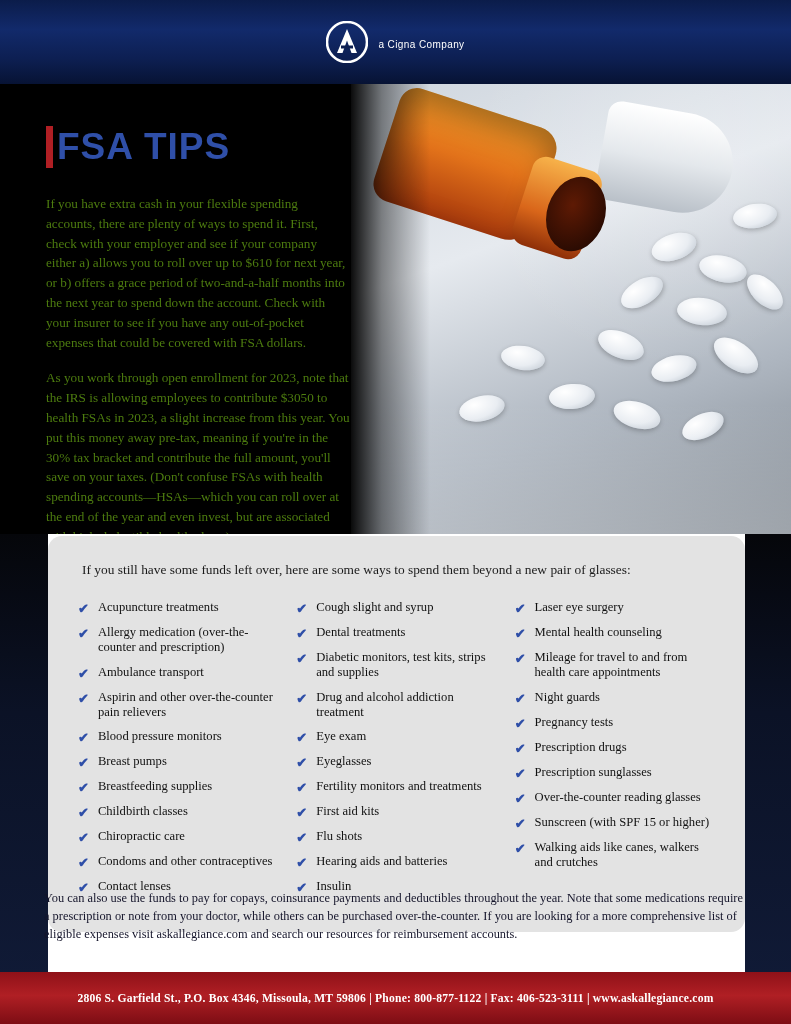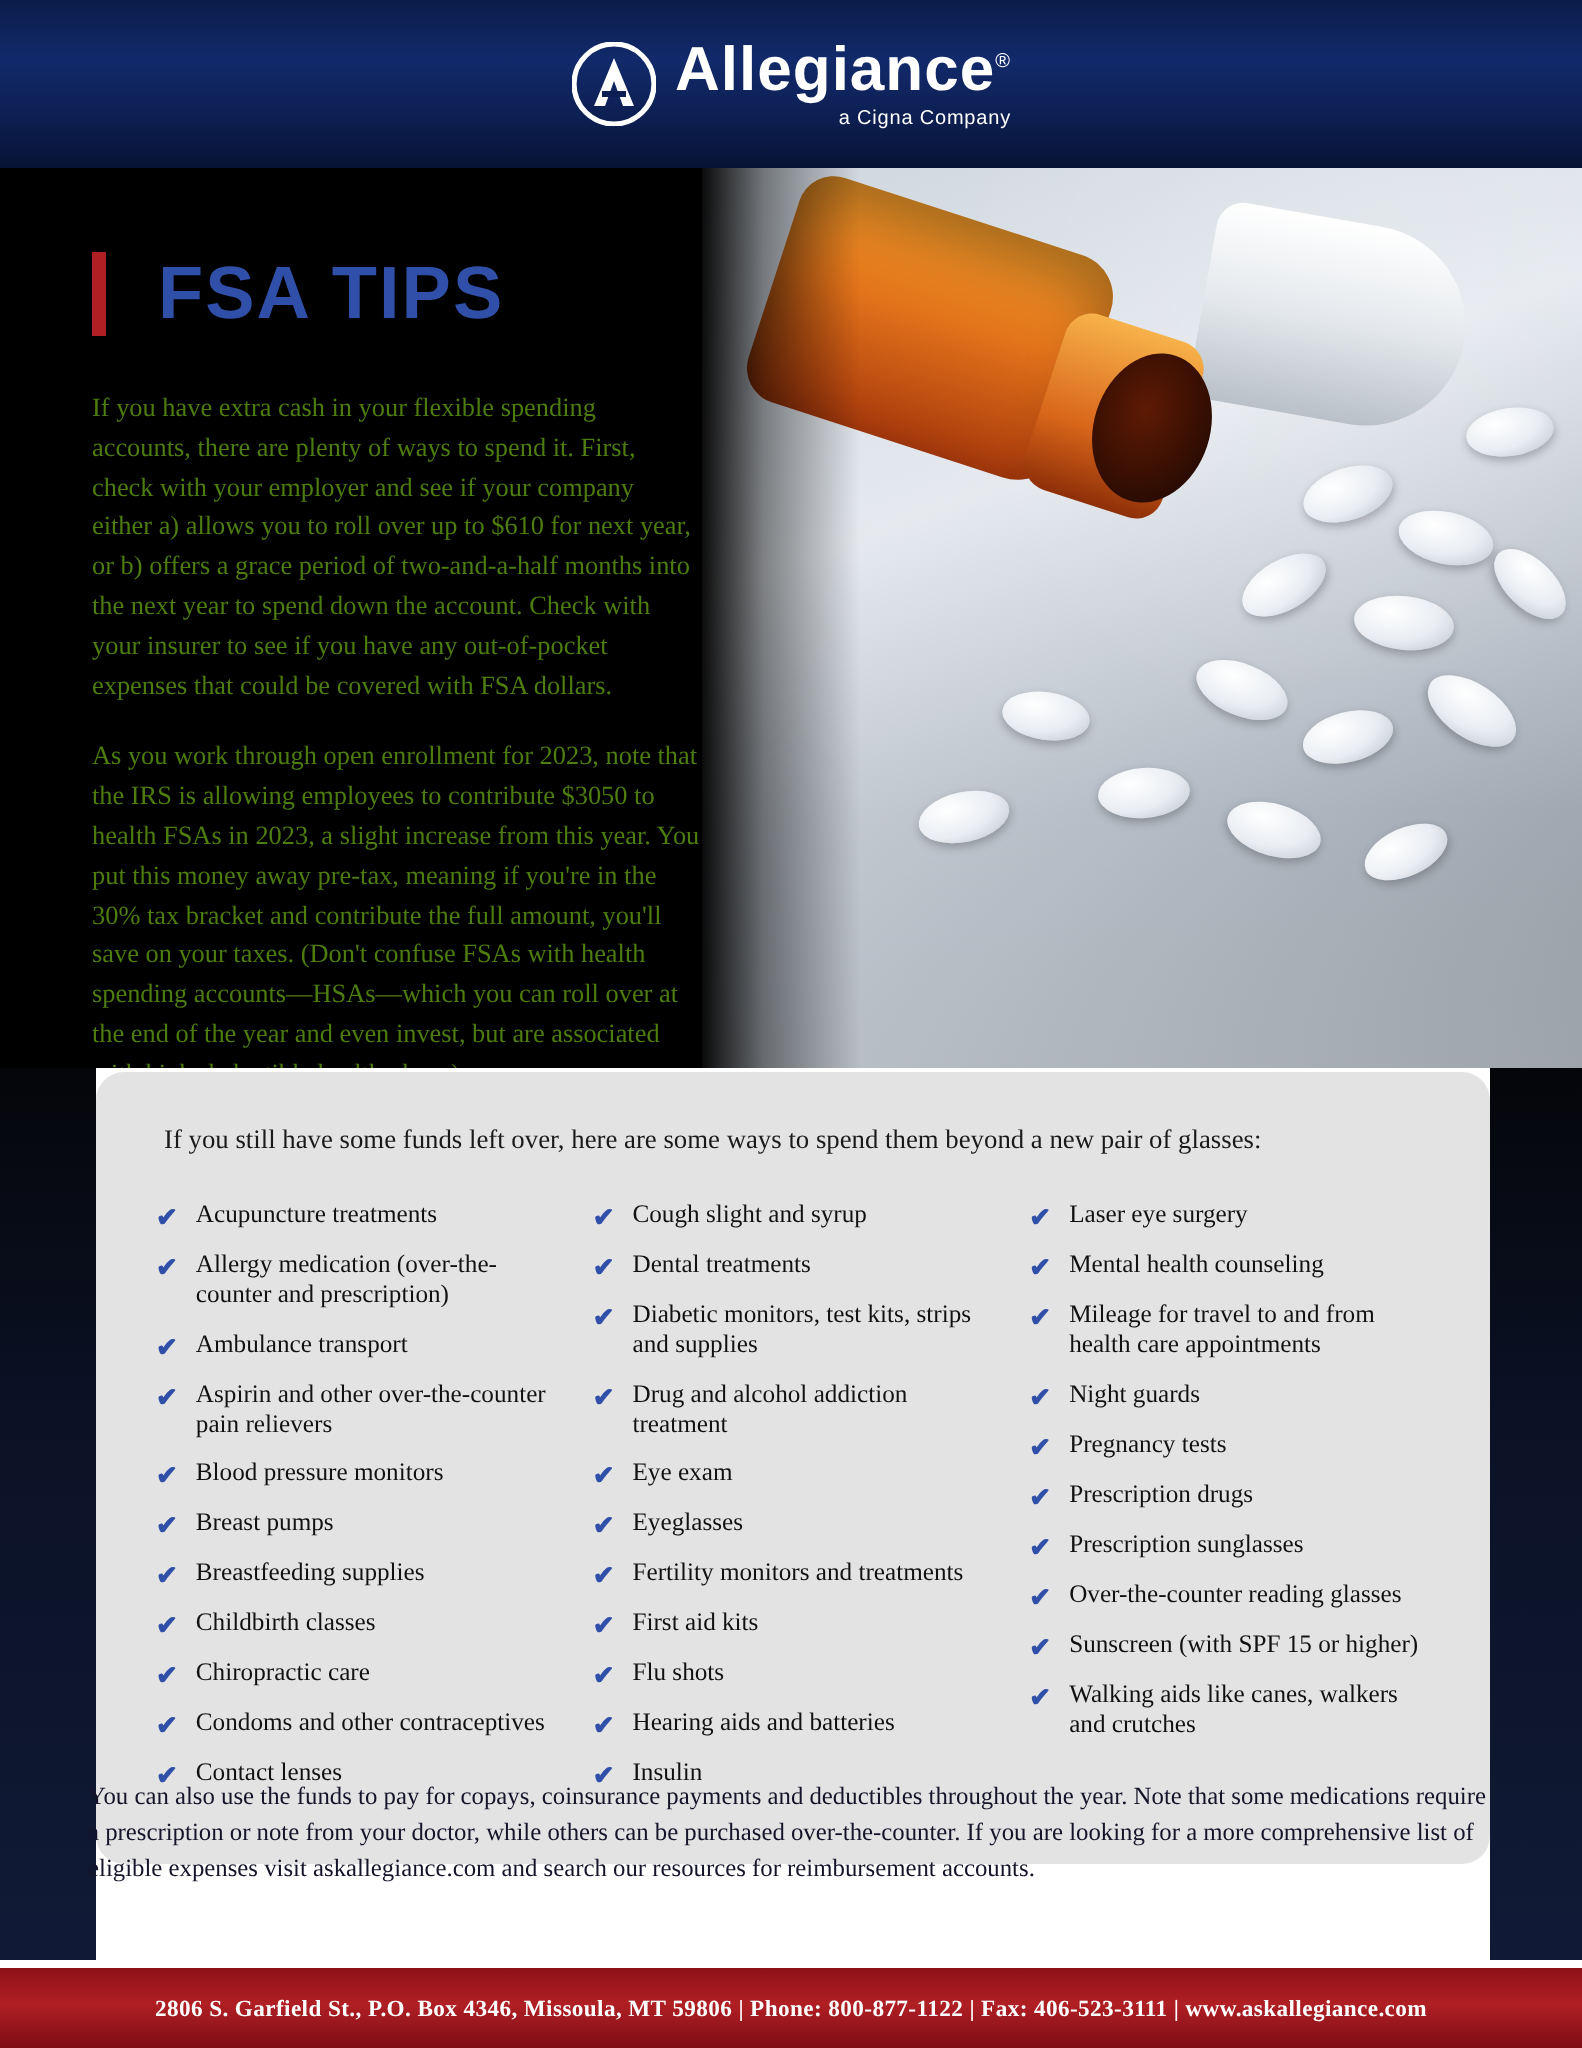--- a/index.html
+++ b/index.html
@@ -100,21 +100,21 @@
   .reflect {
     position: absolute; left: 0; bottom: 0; width: 440px; height: 130px;
     background: linear-gradient(180deg, rgba(255,255,255,0) 0%, rgba(255,255,255,0.25) 100%);
   }
 
   .hero-left {
     position: absolute; left: 0; top: 0;
     width: 380px; height: 450px;
     padding: 42px 30px 0 46px;
   }
-  .tips-title-row { display: flex; align-items: center; gap: 26px; margin-bottom: 26px; }
+  .tips-title-row { display: flex; align-items: center; gap: 4px; margin-bottom: 26px; }
   .tips-bar { width: 7px; height: 42px; background: #b01f24; }
   .tips-title {
     color: #2f4fa8;
     font-family: "Liberation Sans", sans-serif;
     font-size: 37px; font-weight: bold; letter-spacing: 1px;
   }
   .hero-para {
     color: #4d7c0f;
     font-size: 13.2px;
     line-height: 1.5;
@@ -151,21 +151,21 @@
   
   .footnote {
     position: absolute; left: 44px; top: 878px;
     width: 700px;
     font-size: 12.4px; line-height: 1.42; color: #14142a;
   }
 
   
   .footer {
     position: absolute; left: 0; bottom: 0;
-    width: 791px; height: 40px;
+    width: 791px; height: 52px;
     background: linear-gradient(180deg, #8f1118 0%, #b01f24 45%, #7d0d14 100%);
     display: flex; align-items: center; justify-content: center;
   }
   .footer-text {
     color: #ffffff;
     font-family: "Liberation Serif", serif;
     font-size: 11.6px; font-weight: bold; letter-spacing: 0.2px;
   }
 
   
@@ -190,23 +190,20 @@
 <div class="header">
   <div class="logo-wrap">
     <div class="logo-mark">
       <svg width="42" height="42" viewBox="0 0 42 42" aria-hidden="true">
         <circle cx="21" cy="21" r="20" fill="none" stroke="#ffffff" stroke-width="2.6"></circle>
         <path d="M21 8 L31 32 L25.5 32 L21 19.5 L16.5 32 L11 32 Z" fill="#ffffff"></path>
         <rect x="15" y="24.5" width="12" height="3" fill="#0d1f52"></rect>
       </svg>
     </div>
     <div class="logo-text-wrap">
-      <div class="logo-text">
-        <span>Allegiance</span><span class="logo-reg">®</span>
-      </div>
       <div class="logo-sub">a Cigna Company</div>
     </div>
   </div>
 </div>
 
 <div class="hero">
   <div class="hero-photo">
     <div class="bottle-cap"></div>
     <div class="bottle-body"></div>
     <div class="bottle-neck"></div>

